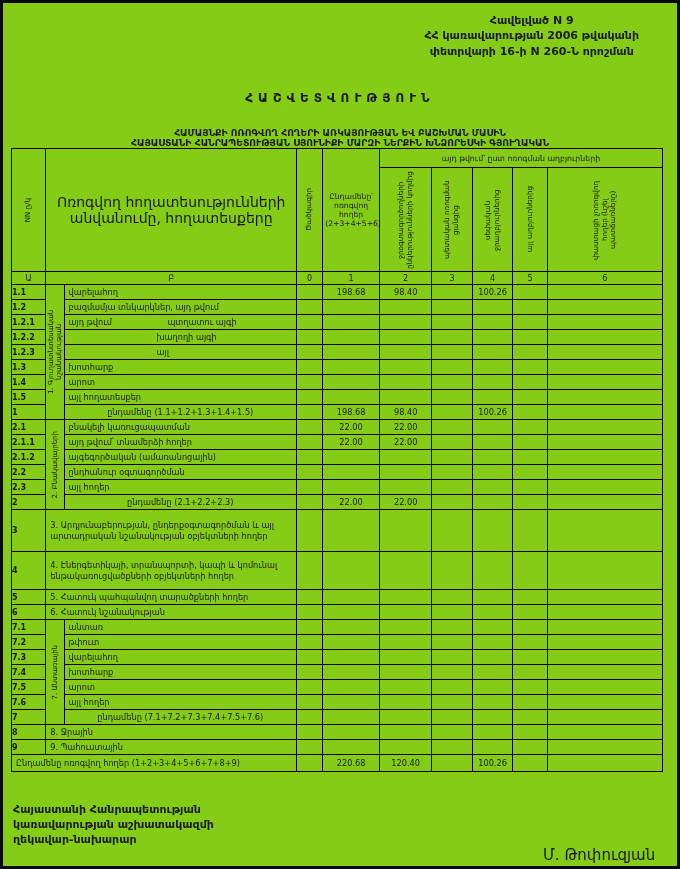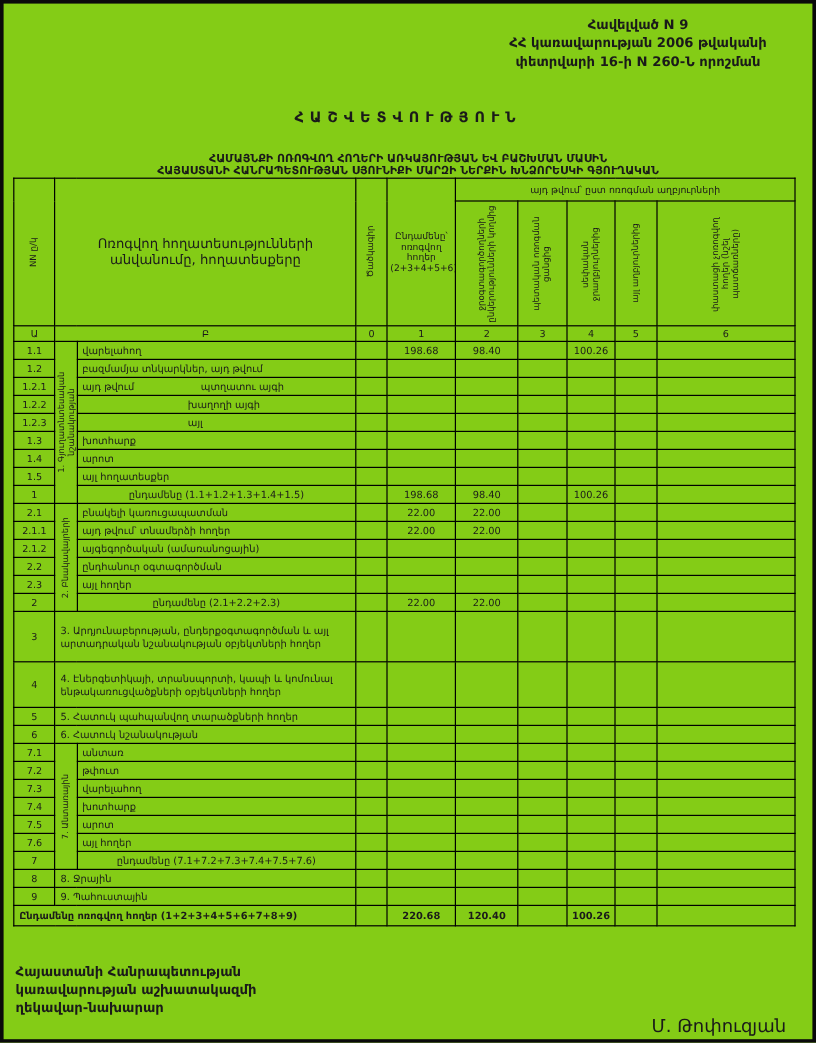--- a/index.html
+++ b/index.html
@@ -33,41 +33,41 @@
     position:absolute; top:145px; left:8px; width:652px;
     border-collapse:collapse; table-layout:fixed;
   }
   .report th, .report td {
     border:1px solid #000;
     overflow:hidden;
     vertical-align:middle;
     padding:0;
   }
   .report thead th { font-weight:normal; }
-  th.hname { font-size:11px; padding:2px 4px; }
+  th.hname { font-size:14px; padding:2px 4px; }
   th.htotal { font-size:7.6px; padding:1px 2px; white-space:normal; }
   th.hgroup { font-size:7.8px; height:16px; padding:1px 18px; }
   .vert {
     writing-mode:vertical-rl;
     transform:rotate(180deg);
     font-size:7.2px;
     line-height:1.2;
     margin:0 auto;
     max-height:98px;
     white-space:normal;
   }
   tr.hsub { height:104px; }
   tr.letters { height:13px; }
   tr.letters td { text-align:center; font-size:8px; }
 
   tr.r   { height:15px; }
   tr.tall1 { height:42px; }
   tr.tall2 { height:38px; }
-  tr.final { height:17px; font-weight:bold; }
-  td.no   { text-align:center; font-size:8px; }
+  tr.final { height:17px; font-weight:normal; }
+  td.no   { text-align:left; font-size:8px;font-weight:bold; }
   td.name { font-size:8.2px; text-align:left; padding:1px 4px; }
   td.name.center { text-align:center; }
   td.name.ind { padding-left:92px; }
   td.num  { text-align:center; font-size:8.2px; }
   td.grp  { text-align:center; }
   td.grp .vert { font-size:7px; max-height:130px; }
   td.wrapname { font-size:8.2px; padding:1px 4px; line-height:1.25; }
   .split { display:flex; justify-content:space-between; }
   .split span { font-size:8.2px; }
 

